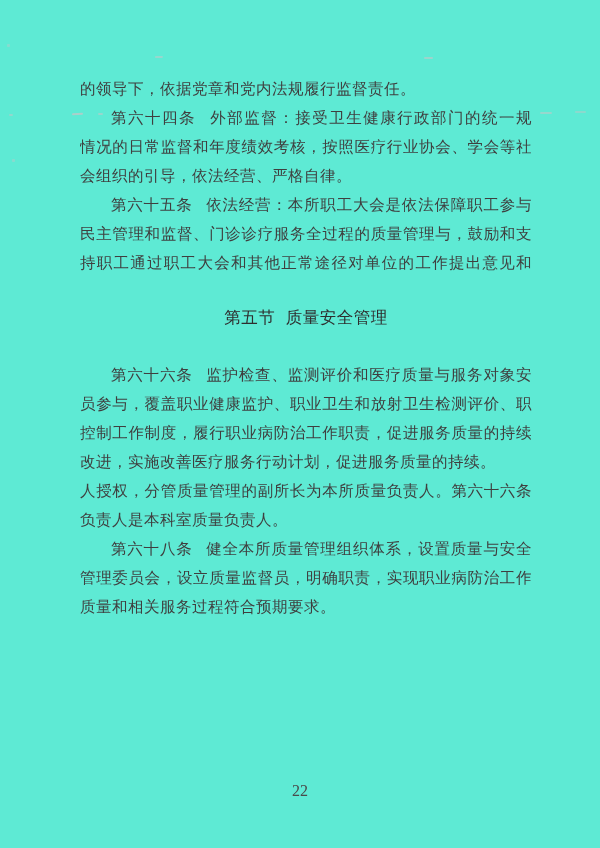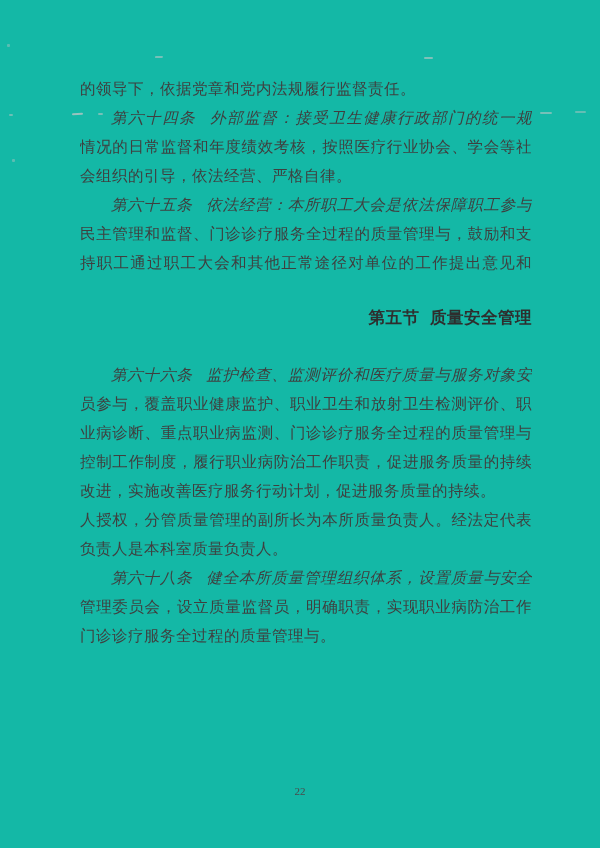--- a/index.html
+++ b/index.html
@@ -4,21 +4,21 @@
 <style>
   html, body {
     margin: 0;
     padding: 0;
     background: #fdfdfd;
   }
   .page {
     position: relative;
     width: 600px;
     height: 848px;
-    background: #14b8a6;
+    background: #5eead4;
     overflow: hidden;
     font-family: "Liberation Serif", "DejaVu Serif", serif;
   }
   .text-block {
     position: absolute;
     left: 80px;
     top: 74px;
     width: 452px;
   }
   .paragraph { margin: 0; }
@@ -30,40 +30,39 @@
     letter-spacing: 0.5px;
     word-spacing: 9px;
     overflow: hidden;
   }
   .line.fill {
     text-align: justify;
     text-align-last: justify;
   }
   .line.indent {
     text-indent: 2em;
-    font-style: italic;
   }
   .heading {
     font-size: 16.5px;
     line-height: 29px;
     height: 29px;
     margin: 26px 0 28px 0;
-    text-align: right;
-    font-weight: bold;
+    text-align: center;
+    font-weight: normal;
     color: #2e2e2e;
     word-spacing: 6px;
     letter-spacing: 0.5px;
   }
   .page-number {
     position: absolute;
     top: 784px;
     left: 0;
     width: 100%;
     text-align: center;
-    font-size: 11px;
+    font-size: 16px;
     line-height: 14px;
     color: #4a4a4a;
   }
   .artifact {
     position: absolute;
     background: #c6c6c6;
     border-radius: 1px;
   }
   .a1 { left: 155px; top: 56px;  width: 8px;  height: 2px; opacity: .55; transform: rotate(-2deg); }
   .a2 { left: 424px; top: 57px;  width: 9px;  height: 2px; opacity: .6;  transform: rotate(-1deg); }
@@ -101,29 +100,28 @@
       </div>
       <div class="paragraph">
         <div class="line fill indent">第六十五条 依法经营：本所职工大会是依法保障职工参与</div>
         <div class="line fill">民主管理和监督、门诊诊疗服务全过程的质量管理与，鼓励和支</div>
         <div class="line fill">持职工通过职工大会和其他正常途径对单位的工作提出意见和</div>
       </div>
       <div class="heading">第五节 质量安全管理</div>
       <div class="paragraph">
         <div class="line fill indent">第六十六条 监护检查、监测评价和医疗质量与服务对象安</div>
         <div class="line fill">员参与，覆盖职业健康监护、职业卫生和放射卫生检测评价、职</div>
-        <div class="line fill">业病诊断、重点职业病监测、门诊诊疗服务全过程的质量管理与</div>
         <div class="line fill">控制工作制度，履行职业病防治工作职责，促进服务质量的持续</div>
         <div class="line">改进，实施改善医疗服务行动计划，促进服务质量的持续。</div>
       </div>
       <div class="paragraph">
-        <div class="line fill">人授权，分管质量管理的副所长为本所质量负责人。经法定代表</div>
+        <div class="line fill">人授权，分管质量管理的副所长为本所质量负责人。第六十六条</div>
         <div class="line">负责人是本科室质量负责人。</div>
       </div>
       <div class="paragraph">
         <div class="line fill indent">第六十八条 健全本所质量管理组织体系，设置质量与安全</div>
         <div class="line fill">管理委员会，设立质量监督员，明确职责，实现职业病防治工作</div>
-        <div class="line">门诊诊疗服务全过程的质量管理与。</div>
+        <div class="line">质量和相关服务过程符合预期要求。</div>
       </div>
     </div>
 
   <div class="page-number">22</div>
 </div>
 
 </body></html>

